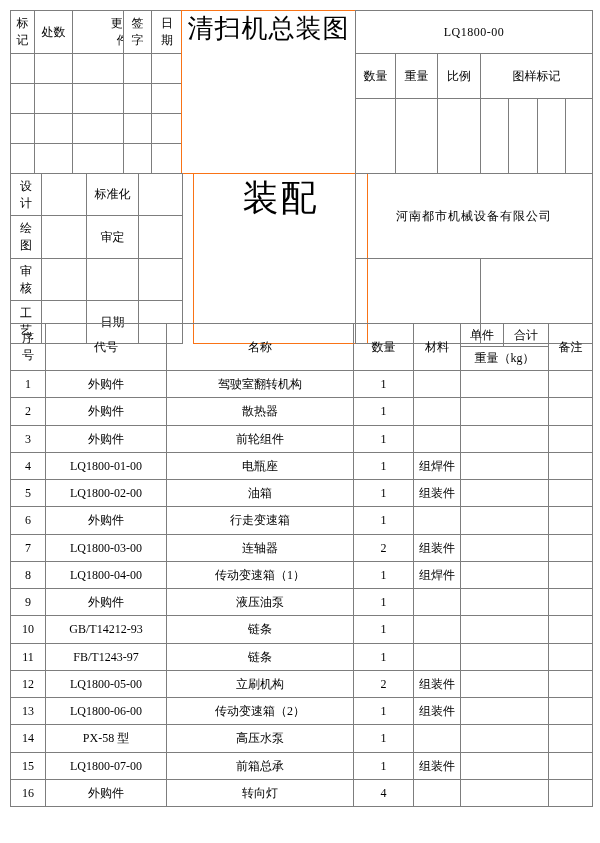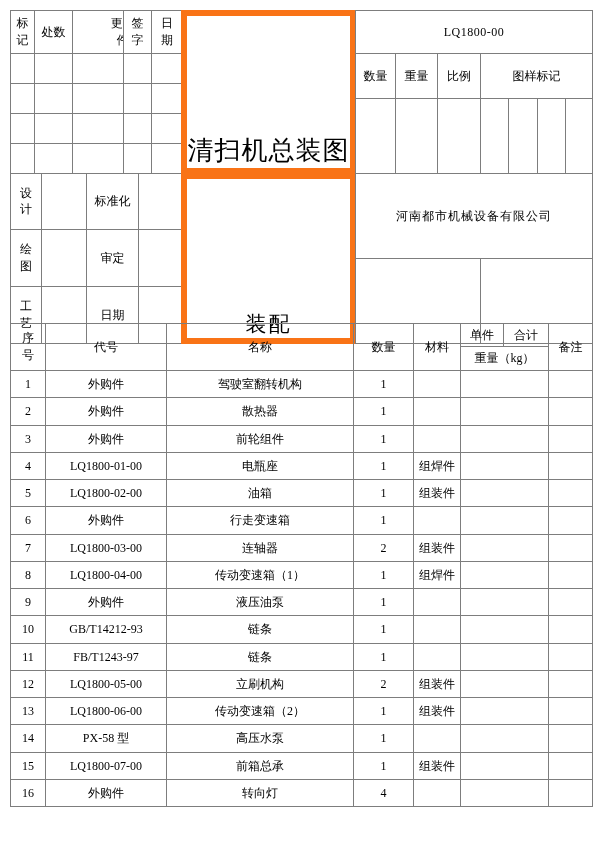--- a/index.html
+++ b/index.html
@@ -12,32 +12,32 @@
   table.t{
     position:absolute;border-collapse:collapse;table-layout:fixed;
   }
   table.t td, table.t th{
     border:1px solid #7d7d7d;
     font-weight:normal;text-align:center;vertical-align:middle;
     font-size:12px;line-height:1.35;padding:0;overflow:hidden;
     white-space:nowrap;
   }
   .cellbox{
-    position:absolute;border:6px solid #f97316;box-sizing:border-box;
-    display:flex;align-items:flex-end;justify-content:center;background:#fff;
+    position:absolute;border:1px solid #f97316;box-sizing:border-box;
+    display:flex;align-items:flex-start;justify-content:center;background:#fff;
   }
   
   .w1{display:inline-block;width:1.25em;word-break:break-all;white-space:normal;line-height:1.4;}
   .w3{display:inline-block;width:3.3em;word-break:break-all;white-space:normal;line-height:1.4;margin-left:36px;}
   
   .h43{height:43px;} .h45{height:45px;} .h30{height:30px;}
   .h42{height:42px;} .h4b{height:43px;} .h85{height:85px;}
   .h23{height:23px;} .h24{height:24px;} .h27{height:27px;}
   .title-cell{font-size:26px;letter-spacing:1px;}
-  .assembly-cell{font-size:21px;letter-spacing:2px;}
+  .assembly-cell{font-size:36px;letter-spacing:2px;margin-left:12px;}
   .company-cell{font-size:13px;letter-spacing:1px;}
   .dwgno{font-size:13px;letter-spacing:0.5px;}
 </style>
 </head>
 <body>
 
 <div class="page">
 
   <table class="t" style="left:10px;top:10px;width:172px;height:164px">
     <colgroup>
@@ -133,20 +133,26 @@
         <tr class="h42">
       <th><span class="w1">设计</span></th>
       <td></td>
       <th>标准化</th>
       <td></td>
     </tr>
     <tr class="h4b">
       <th><span class="w1">绘图</span></th>
       <td></td>
       <th>审定</th>
+      <td></td>
+    </tr>
+    <tr class="h42">
+      <th><span class="w1">审核</span></th>
+      <td></td>
+      <td></td>
       <td></td>
     </tr>
     <tr class="h4b">
       <th><span class="w1">工艺</span></th>
       <td></td>
       <th>日期</th>
       <td></td>
     </tr>
   </tbody>
     </table>

